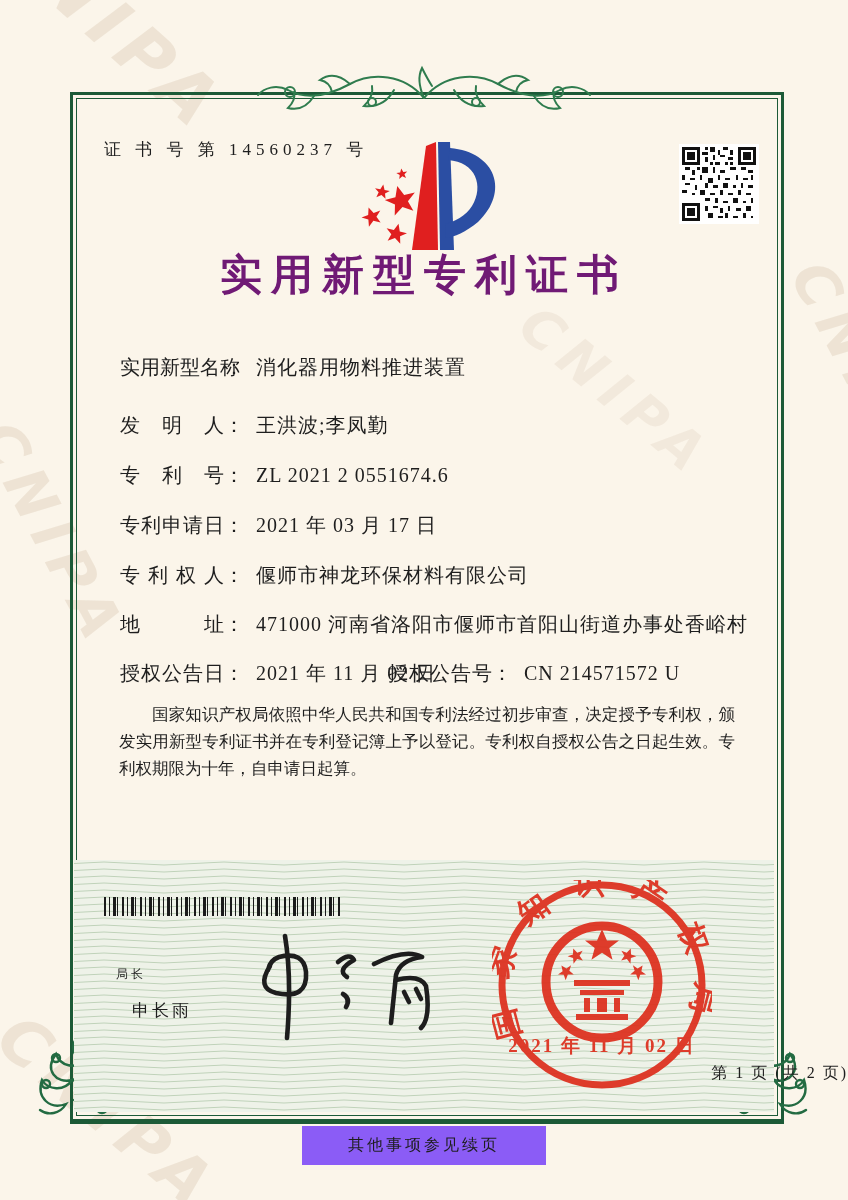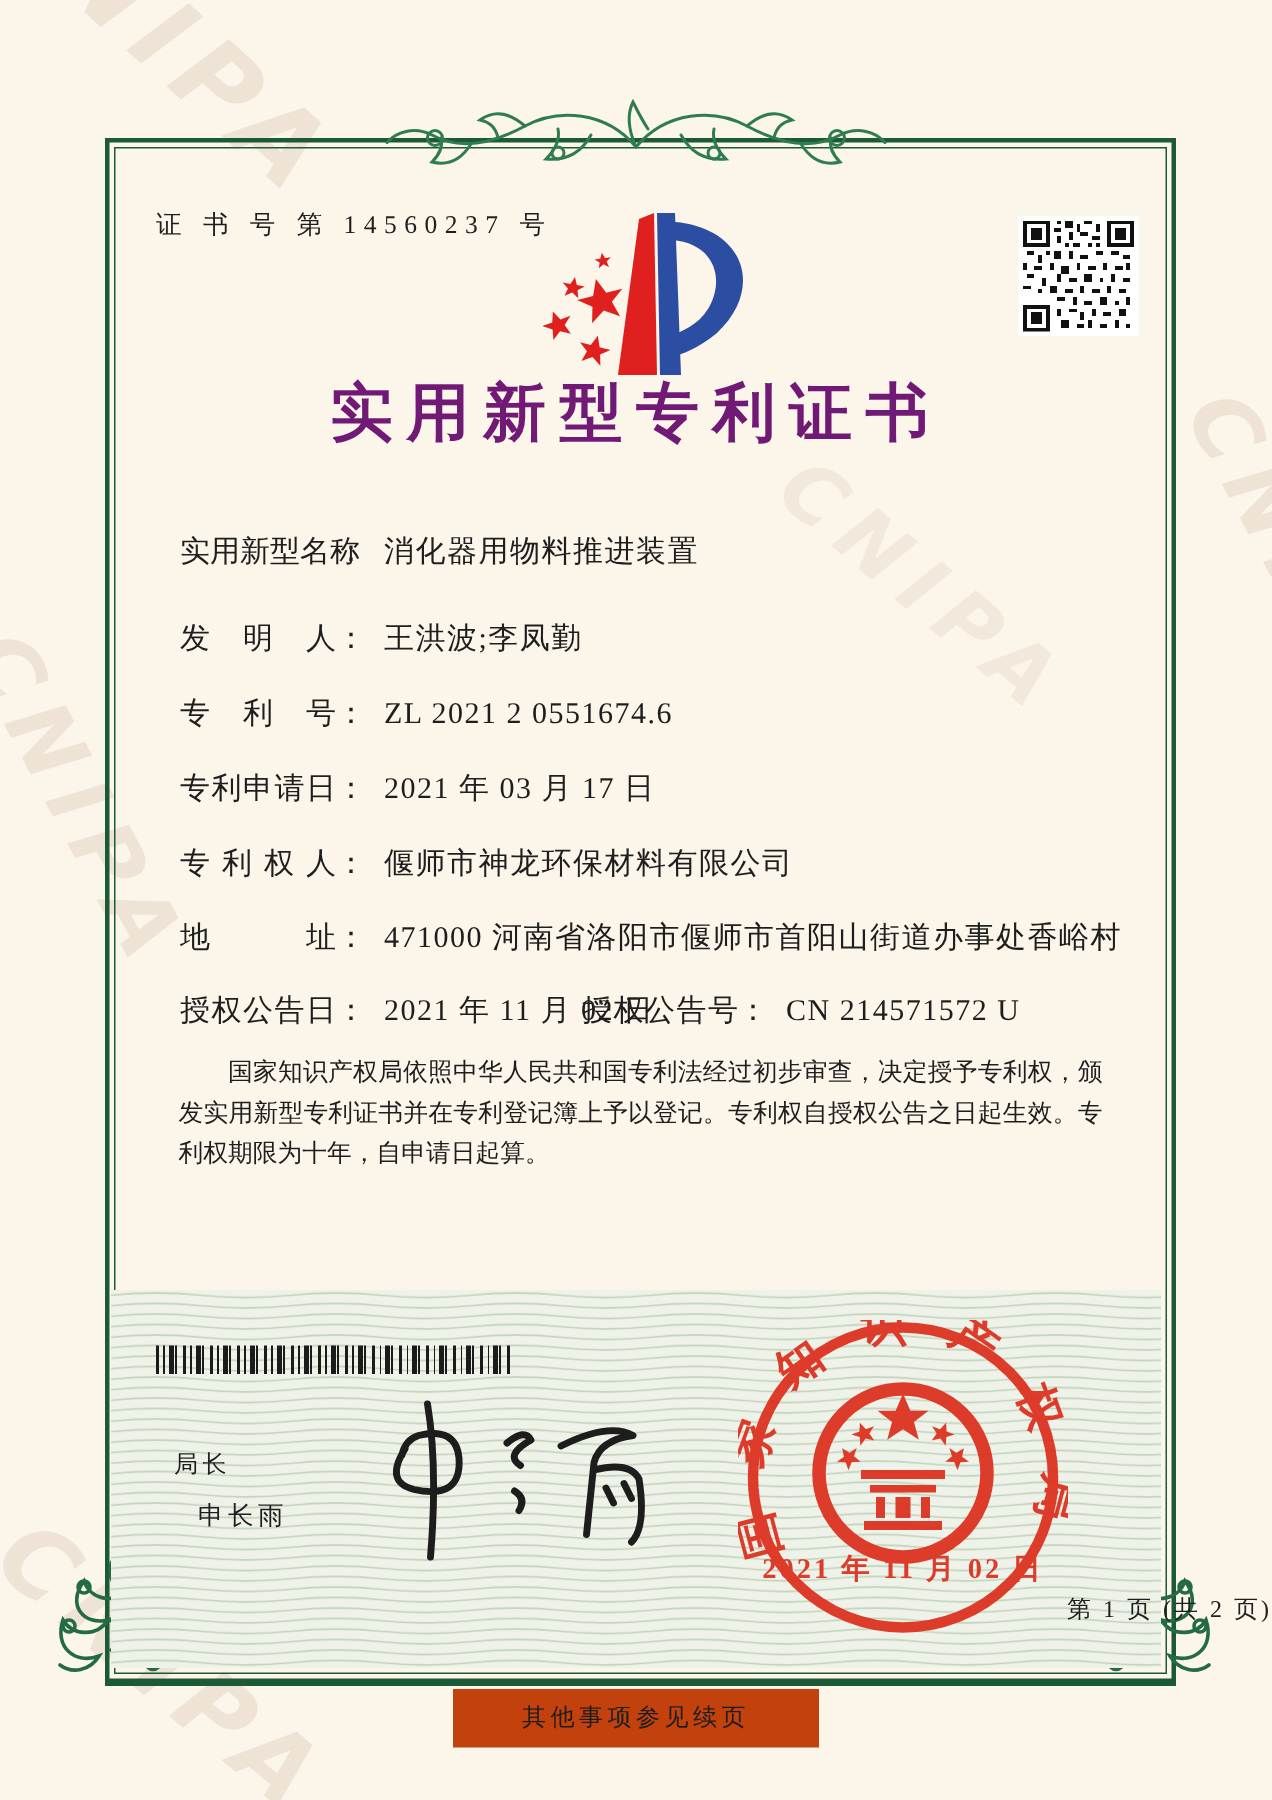--- a/index.html
+++ b/index.html
@@ -46,26 +46,26 @@
   .greenband svg.waves{position:absolute;left:0;top:0;}
   
   .barcode{
     position:absolute;left:104px;top:897px;width:238px;height:19px;
     background:repeating-linear-gradient(90deg,
       #1b1b1b 0 2px,transparent 2px 5px,
       #1b1b1b 5px 6px,transparent 6px 9px,
       #1b1b1b 9px 12px,transparent 12px 13px,
       #1b1b1b 13px 14px,transparent 14px 18px);
   }
-  .official-title{position:absolute;left:116px;top:966px;font-size:16px;letter-spacing:3px;}
+  .official-title{position:absolute;left:116px;top:966px;font-size:12px;letter-spacing:3px;}
   .official-name{position:absolute;left:116px;top:999px;font-size:17px;letter-spacing:3px;margin-left:16px;}
   .footer-page{position:absolute;left:0;top:1063px;width:100%;text-align:right;font-size:16px;letter-spacing:2px;}
   .note-box{
     position:absolute;left:50%;top:1126px;transform:translateX(-50%);
-    background:#c2410c;padding:9px 46px;font-size:16px;letter-spacing:3px;
+    background:#8b5cf6;padding:9px 46px;font-size:16px;letter-spacing:3px;
   }
   .qrbox{position:absolute;left:679px;top:144px;width:80px;height:80px;background:#fff;padding:3px;box-sizing:border-box;}
   .logo{position:absolute;left:338px;top:134px;}
   .flourish-top{position:absolute;left:254px;top:62px;}
   .corner{position:absolute;top:1028px;}
   .corner.left{left:26px;}
   .corner.right{left:728px;transform:scaleX(-1);}
   .seal{position:absolute;left:492px;top:880px;opacity:.93;}
   .sig{position:absolute;left:242px;top:928px;}
 </style>

